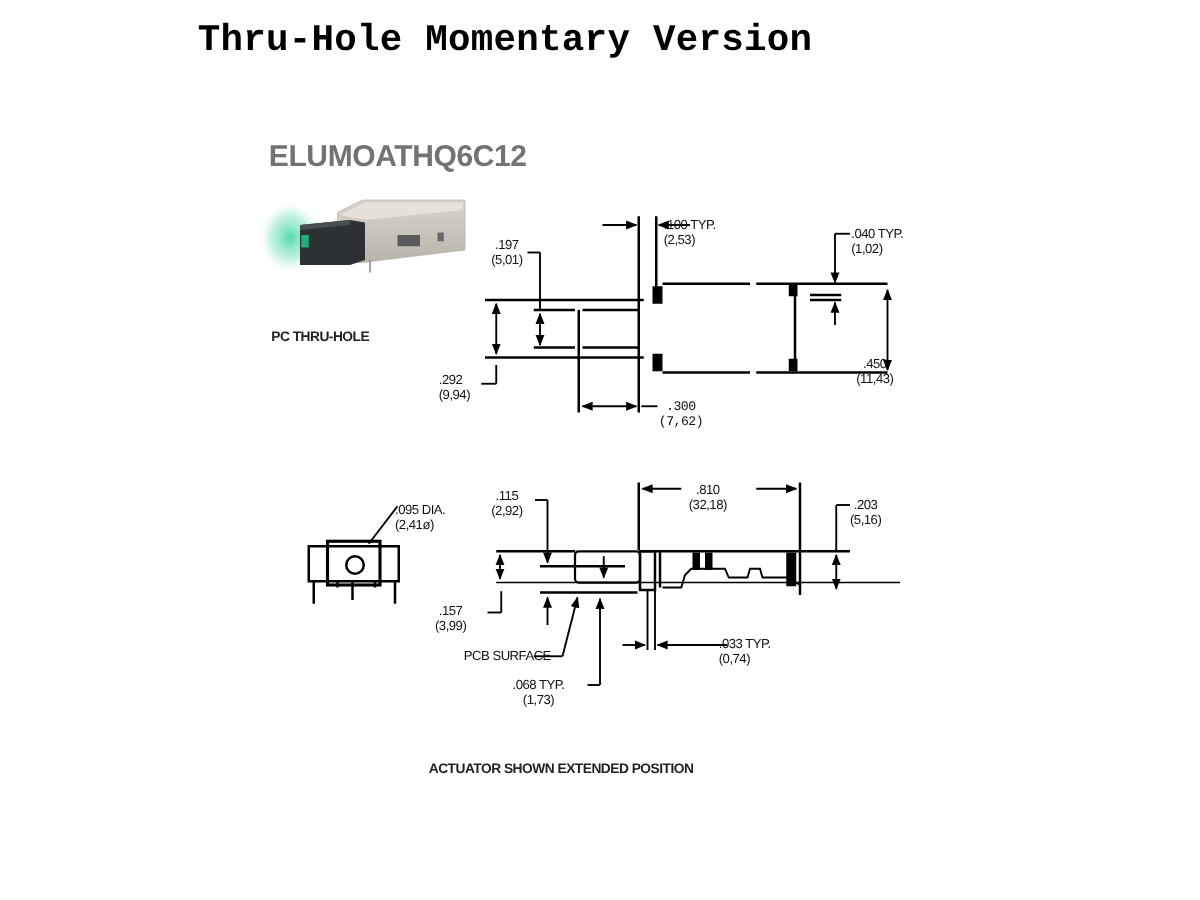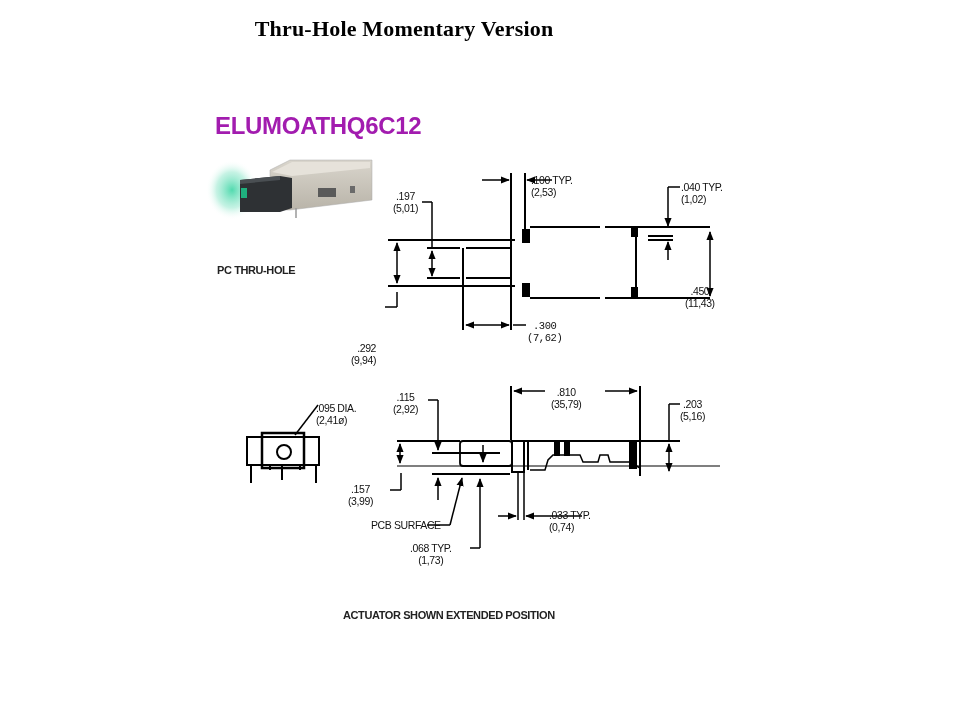--- a/index.html
+++ b/index.html
@@ -1,18 +1,18 @@
 <!DOCTYPE html>
 <html><head>
 <meta charset="utf-8">
 <style>
   html, body { margin: 0; padding: 0; }
   body { width: 960px; height: 720px; background: #ffffff; position: relative; overflow: hidden; font-family: "DejaVu Sans", sans-serif; }
-  .title { position: absolute; left: 0; top: 16px; width: 808px; text-align: center; font-family: Liberation Serif, serif; font-weight: bold; font-size: 22px; color: #000; letter-spacing: 0.2px; }
-  .part { position: absolute; left: 215px; top: 112px; font-family: "Liberation Sans", sans-serif; font-weight: bold; font-size: 24px; color: #a21caf; letter-spacing: -0.3px; }
+  .title { position: absolute; left: 0; top: 16px; width: 808px; text-align: center; font-family: Liberation Mono, monospace; font-weight: bold; font-size: 30px; color: #000; letter-spacing: 0.2px; }
+  .part { position: absolute; left: 215px; top: 112px; font-family: "Liberation Sans", sans-serif; font-weight: bold; font-size: 24px; color: #737373; letter-spacing: -0.3px; }
   .lbl { position: absolute; font-family: "Liberation Sans", sans-serif; font-weight: bold; font-size: 11px; color: #222; letter-spacing: -0.4px; margin-top: 20px; }
   .dim { position: absolute; font-family: "Liberation Sans", sans-serif; font-size: 10.5px; color: #111; line-height: 12px; letter-spacing: -0.4px; white-space: nowrap; }
   .dim .mm { display: block; }
   svg.draw { position: absolute; left: 0; top: 0; }
 </style>
 </head>
 <body>
 
 <div class="title">Thru-Hole Momentary Version</div>
 <div class="part">ELUMOATHQ6C12</div>
@@ -160,50 +160,50 @@
   <span class="mm">(1,02)</span>
 </div>
 <div class="dim" style="left:393px; top:190px; text-align:center;">
   <span>.197</span>
   <span class="mm">(5,01)</span>
 </div>
 <div class="dim" style="left:685px; top:249px; text-align:center;margin-top:36px;">
   <span>.450</span>
   <span class="mm">(11,43)</span>
 </div>
-<div class="dim" style="left:351px; top:298px; text-align:right;margin-top:44px;">
+<div class="dim" style="left:351px; top:298px; text-align:left;">
   <span>.292</span>
   <span class="mm">(9,94)</span>
 </div>
 <div class="dim" style="left:527px; top:320px; text-align:center;font-family:Liberation Mono, monospace;">
   <span>.300</span>
   <span class="mm">(7,62)</span>
 </div>
 
 <div class="dim" style="left:316px; top:402px;">
   <span>.095 DIA.</span>
   <span class="mm">(2,41ø)</span>
 </div>
 <div class="dim" style="left:393px; top:391px; text-align:center;">
   <span>.115</span>
   <span class="mm">(2,92)</span>
 </div>
 <div class="dim" style="left:551px; top:386px; text-align:center;">
   <span>.810</span>
-  <span class="mm">(35,79)</span>
+  <span class="mm">(32,18)</span>
 </div>
 <div class="dim" style="left:680px; top:398px; text-align:center;">
   <span>.203</span>
   <span class="mm">(5,16)</span>
 </div>
 <div class="dim" style="left:348px; top:483px; text-align:center;">
   <span>.157</span>
   <span class="mm">(3,99)</span>
 </div>
-<div class="dim" style="left:549px; top:509px;">
+<div class="dim" style="left:575px; top:509px;">
   <span>.033 TYP.</span>
   <span class="mm">(0,74)</span>
 </div>
 <div class="dim" style="left:410px; top:542px; text-align:center;">
   <span>.068 TYP.</span>
   <span class="mm">(1,73)</span>
 </div>
 <div class="dim" style="left:343px; top:519px;padding-left:28px;">PCB SURFACE</div>
 
 <div class="lbl" style="left:343px; top:589px;">ACTUATOR SHOWN EXTENDED POSITION</div>

